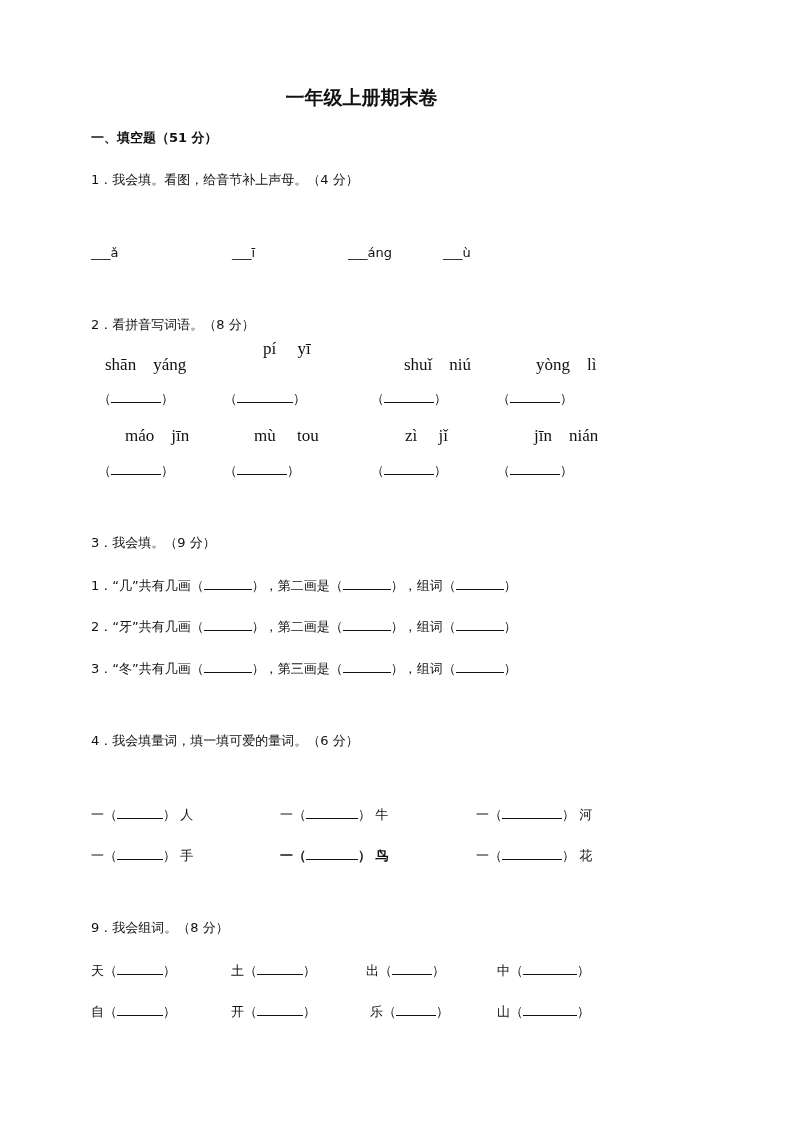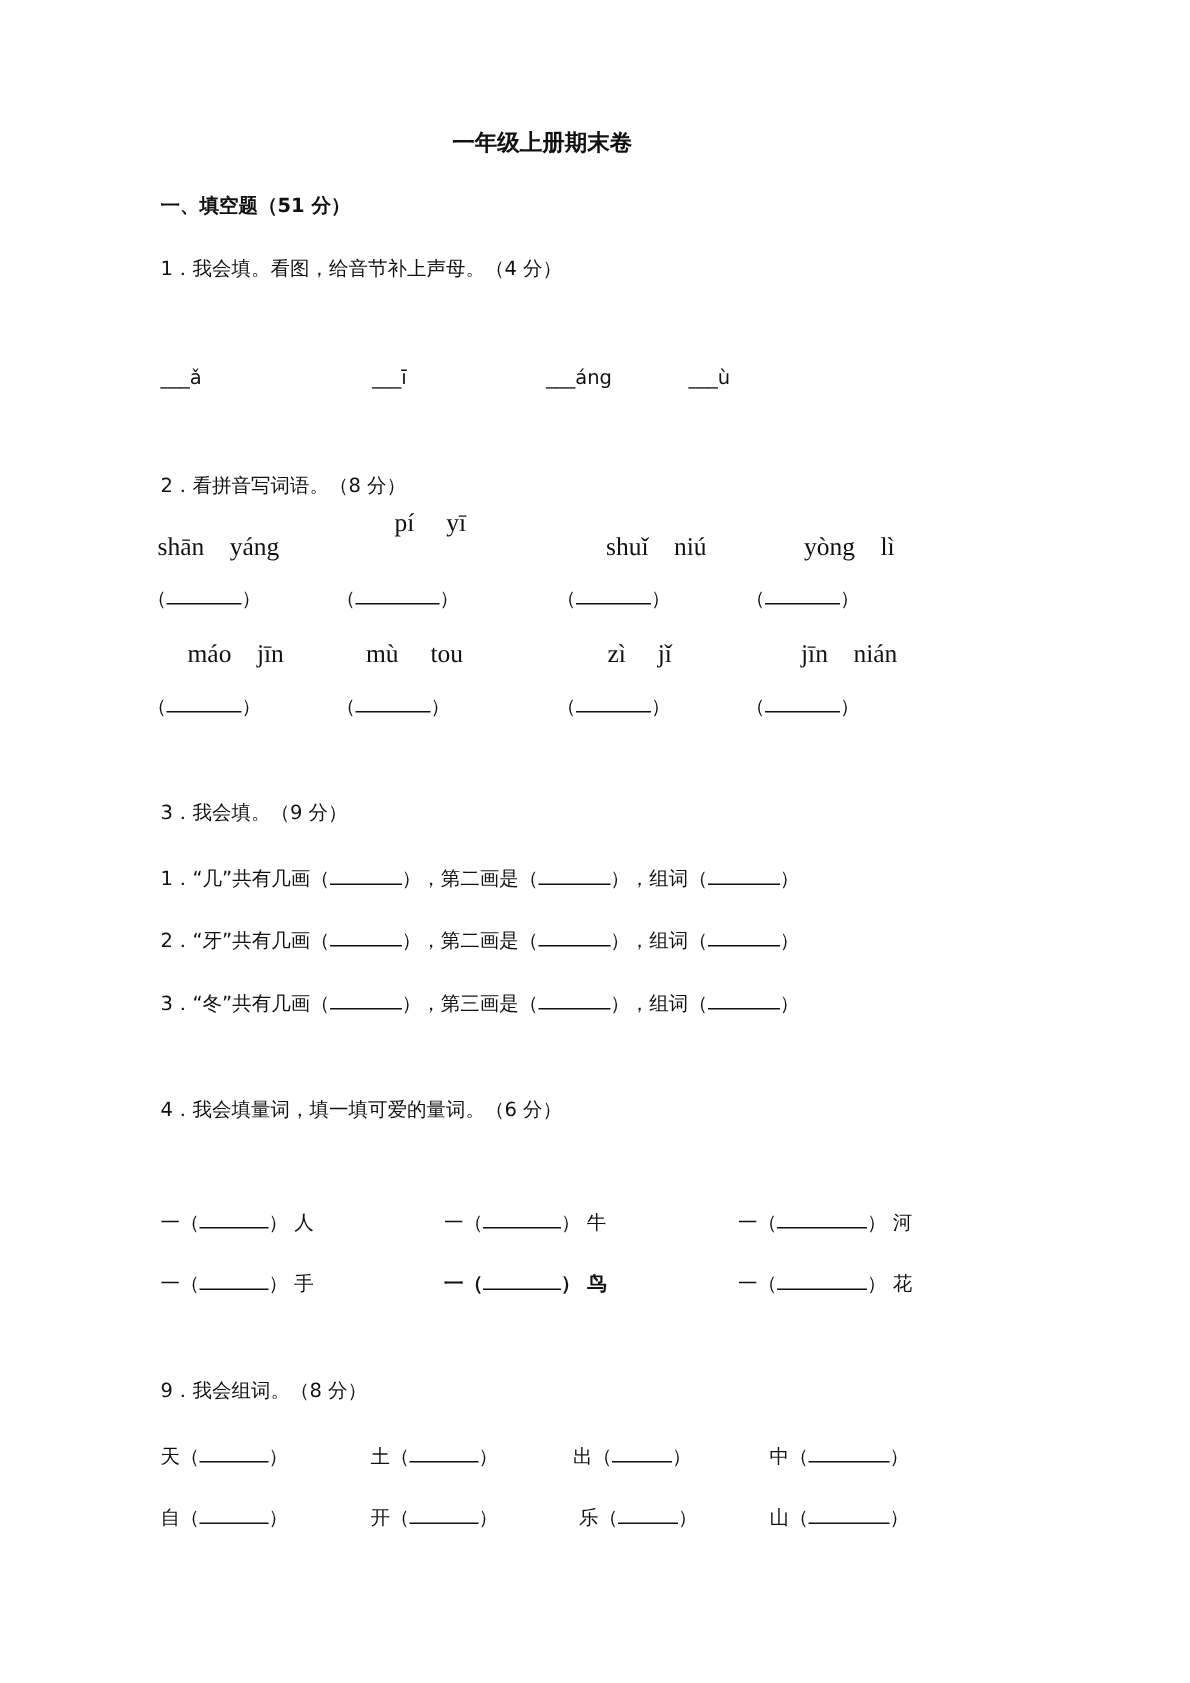--- a/index.html
+++ b/index.html
@@ -1,25 +1,25 @@
 <!DOCTYPE html>
 <html><head>
 <meta charset="utf-8">
 <style>
   html, body { margin: 0; padding: 0; background: #ffffff; }
   body { width: 793px; height: 1122px; position: relative; overflow: hidden;
          font-family: "Liberation Serif", "DejaVu Serif", serif; color: #111; }
   .abs { position: absolute; white-space: pre; line-height: 1; }
-  .title { left: 0; width: 723px; text-align: center; top: 88px; font-size: 15px; font-weight: bold;
+  .title { left: 0; width: 723px; text-align: center; top: 88px; font-size: 19px; font-weight: bold;
            font-family: "DejaVu Sans", "Liberation Sans", sans-serif; }
   .section { left: 91px; top: 131px; font-size: 13px; font-weight: bold; }
   .q { left: 91px; font-size: 13px; }
   .t { font-size: 13px; }
   .py { font-size: 17px; }
-  .sans { font-family: "DejaVu Sans", "Liberation Sans", sans-serif; font-size: 13px; margin-left: 16px; }
+  .sans { font-family: "DejaVu Sans", "Liberation Sans", sans-serif; font-size: 13px; }
   .blank { display: inline-block; border-bottom: 1px solid #111; height: 11px; vertical-align: baseline; }
 </style>
 </head>
 <body>
 
 <div class="abs title">一年级上册期末卷</div>
 <div class="abs section sans" style="font-weight:bold;">一、填空题（51 分）</div>
 
 <div class="abs q sans" style="top:173px;">1．我会填。看图，给音节补上声母。（4 分）</div>
 <div class="abs sans" style="left:91px; top:246px;"><span>___</span><span>ǎ</span></div>
@@ -33,21 +33,21 @@
 <div class="abs py" style="left:263px; top:340px;">pí     yī</div>
 <div class="abs py" style="left:404px; top:356px;">shuǐ    niú</div>
 <div class="abs py" style="left:536px; top:356px;">yòng    lì</div>
 
 <div class="abs t" style="left:98px; top:391px;"><span>（</span><span class="blank" style="width:50px;"></span><span>）</span></div>
 <div class="abs t" style="left:224px; top:391px;"><span>（</span><span class="blank" style="width:56px;"></span><span>）</span></div>
 <div class="abs t" style="left:371px; top:391px;"><span>（</span><span class="blank" style="width:50px;"></span><span>）</span></div>
 <div class="abs t" style="left:497px; top:391px;"><span>（</span><span class="blank" style="width:50px;"></span><span>）</span></div>
 
 <div class="abs py" style="left:105px; top:427px;margin-left:20px;">máo    jīn</div>
-<div class="abs py" style="left:244px; top:427px;">mù     tou</div>
+<div class="abs py" style="left:254px; top:427px;">mù     tou</div>
 <div class="abs py" style="left:405px; top:427px;">zì     jǐ</div>
 <div class="abs py" style="left:534px; top:427px;">jīn    nián</div>
 
 <div class="abs t" style="left:98px; top:463px;"><span>（</span><span class="blank" style="width:50px;"></span><span>）</span></div>
 <div class="abs t" style="left:224px; top:463px;"><span>（</span><span class="blank" style="width:50px;"></span><span>）</span></div>
 <div class="abs t" style="left:371px; top:463px;"><span>（</span><span class="blank" style="width:50px;"></span><span>）</span></div>
 <div class="abs t" style="left:497px; top:463px;"><span>（</span><span class="blank" style="width:50px;"></span><span>）</span></div>
 
 <div class="abs q sans" style="top:536px;">3．我会填。（9 分）</div>
 

